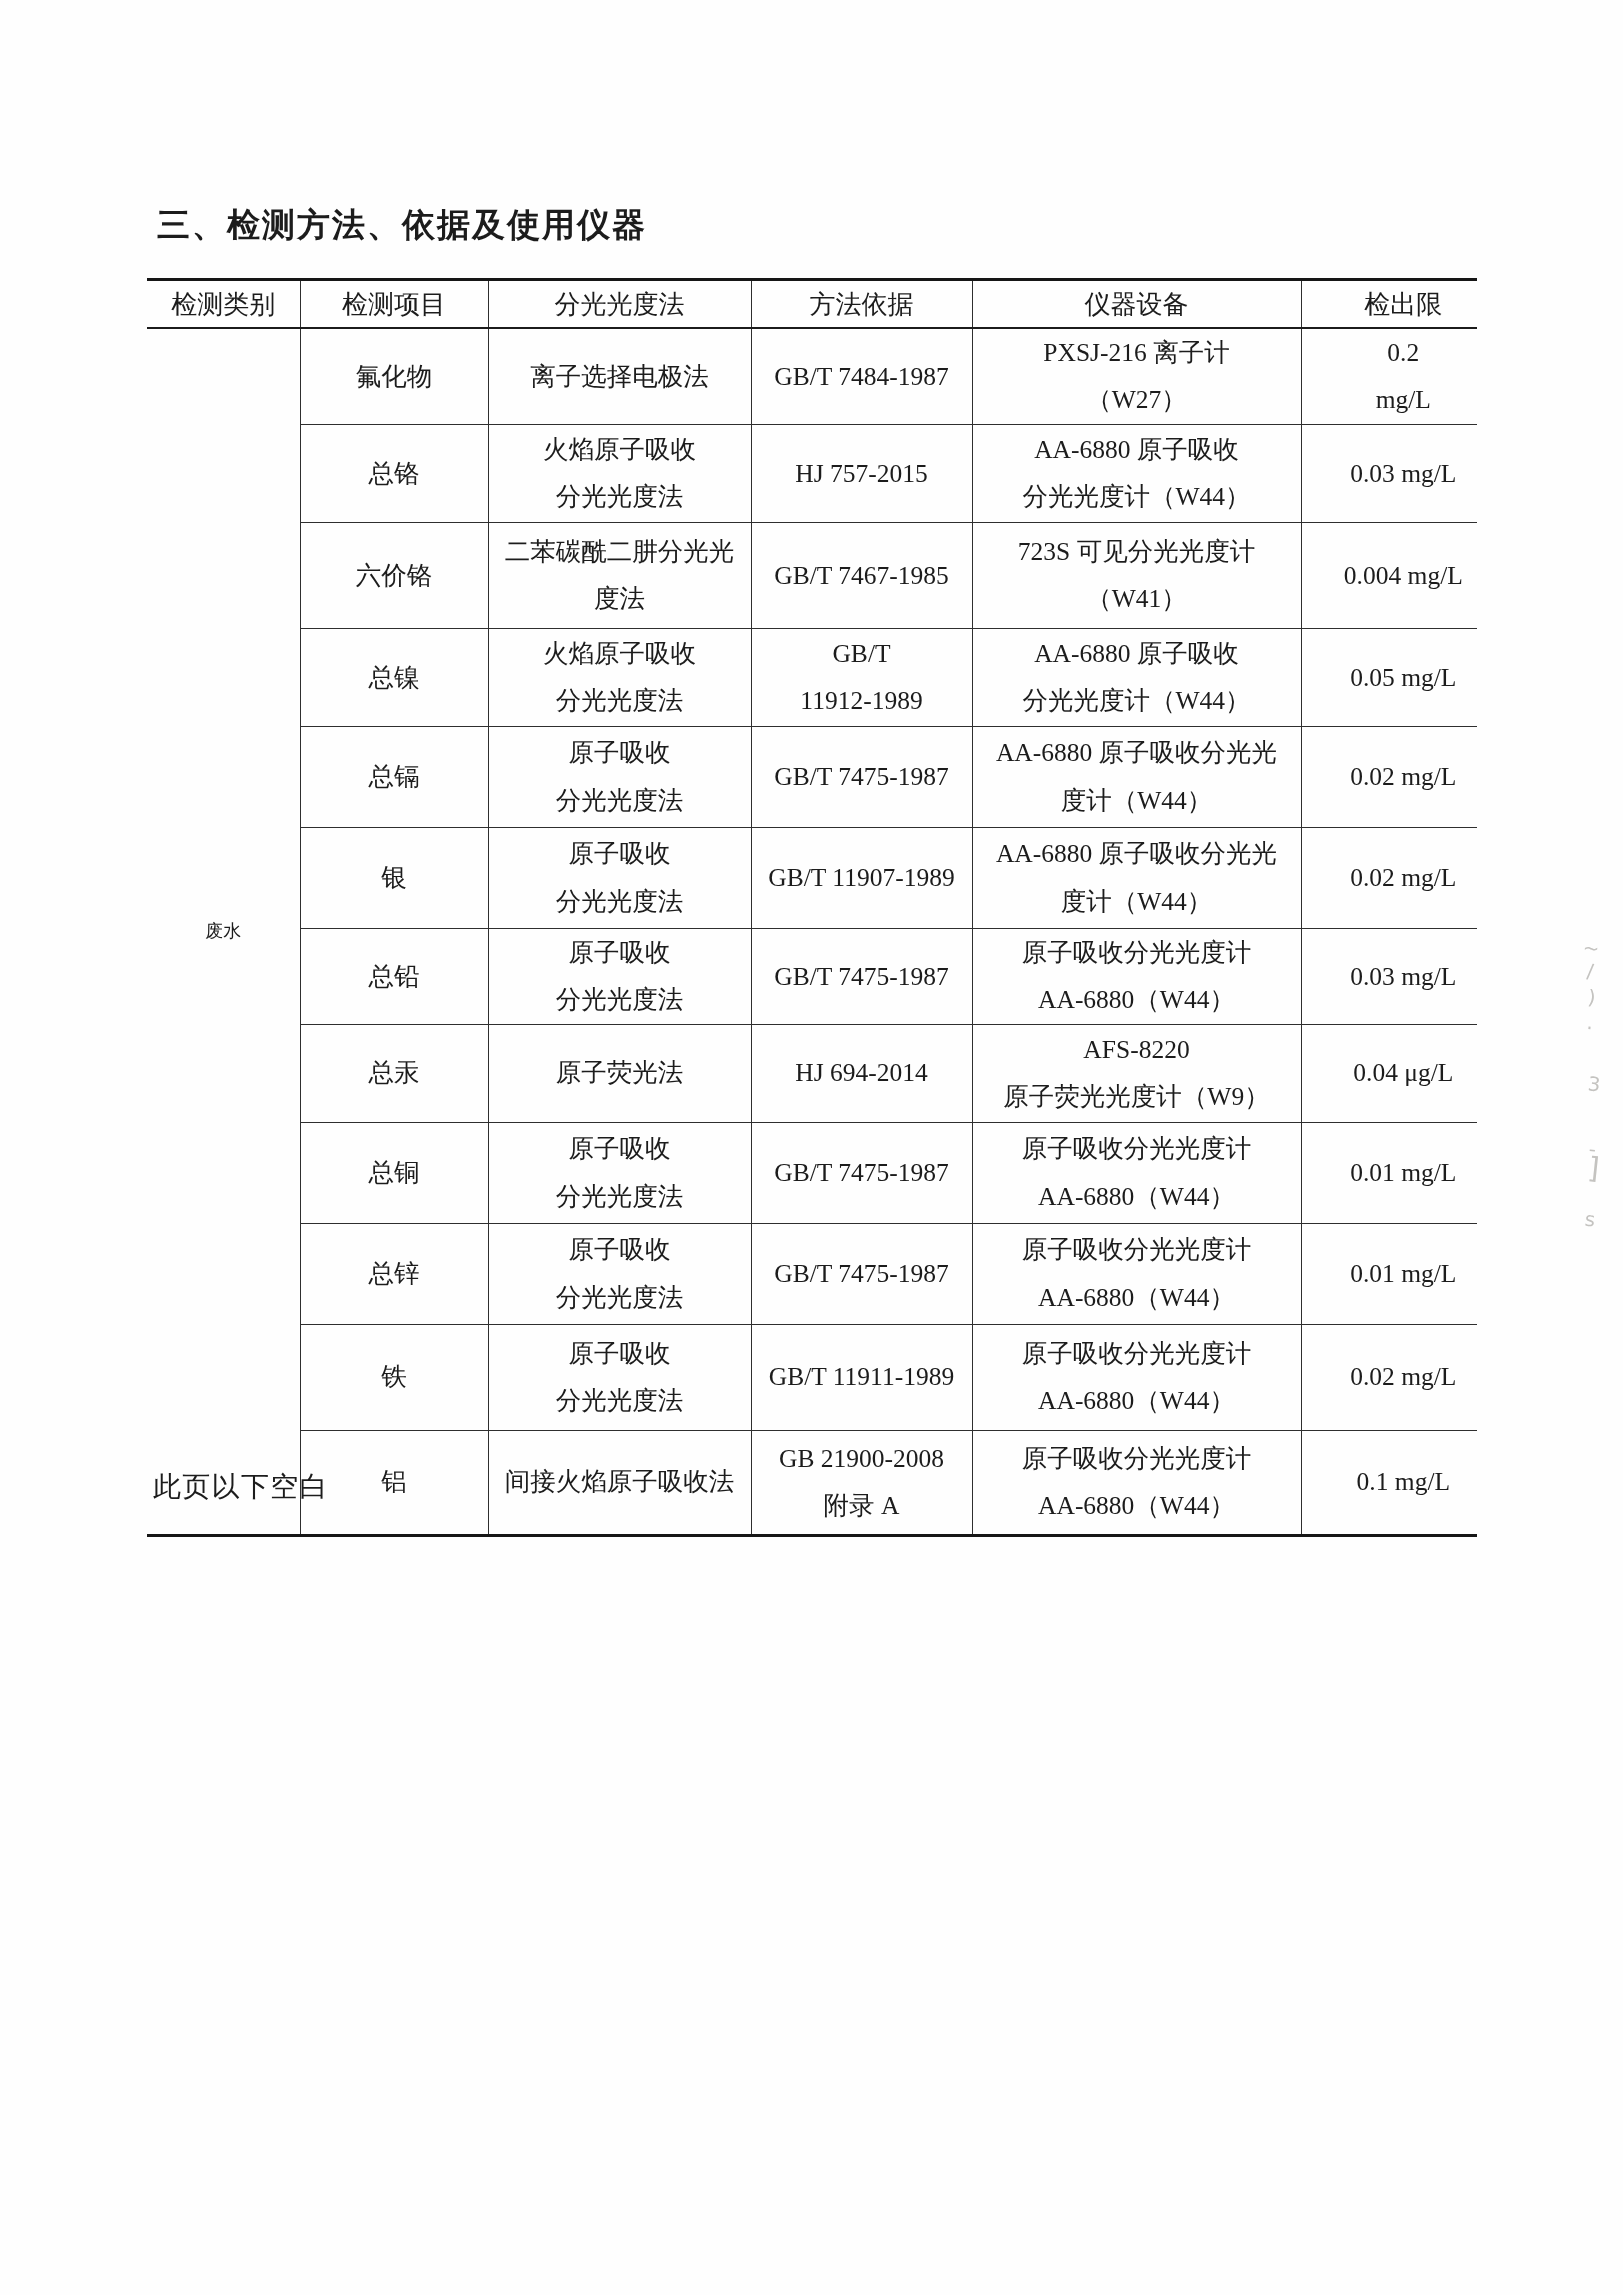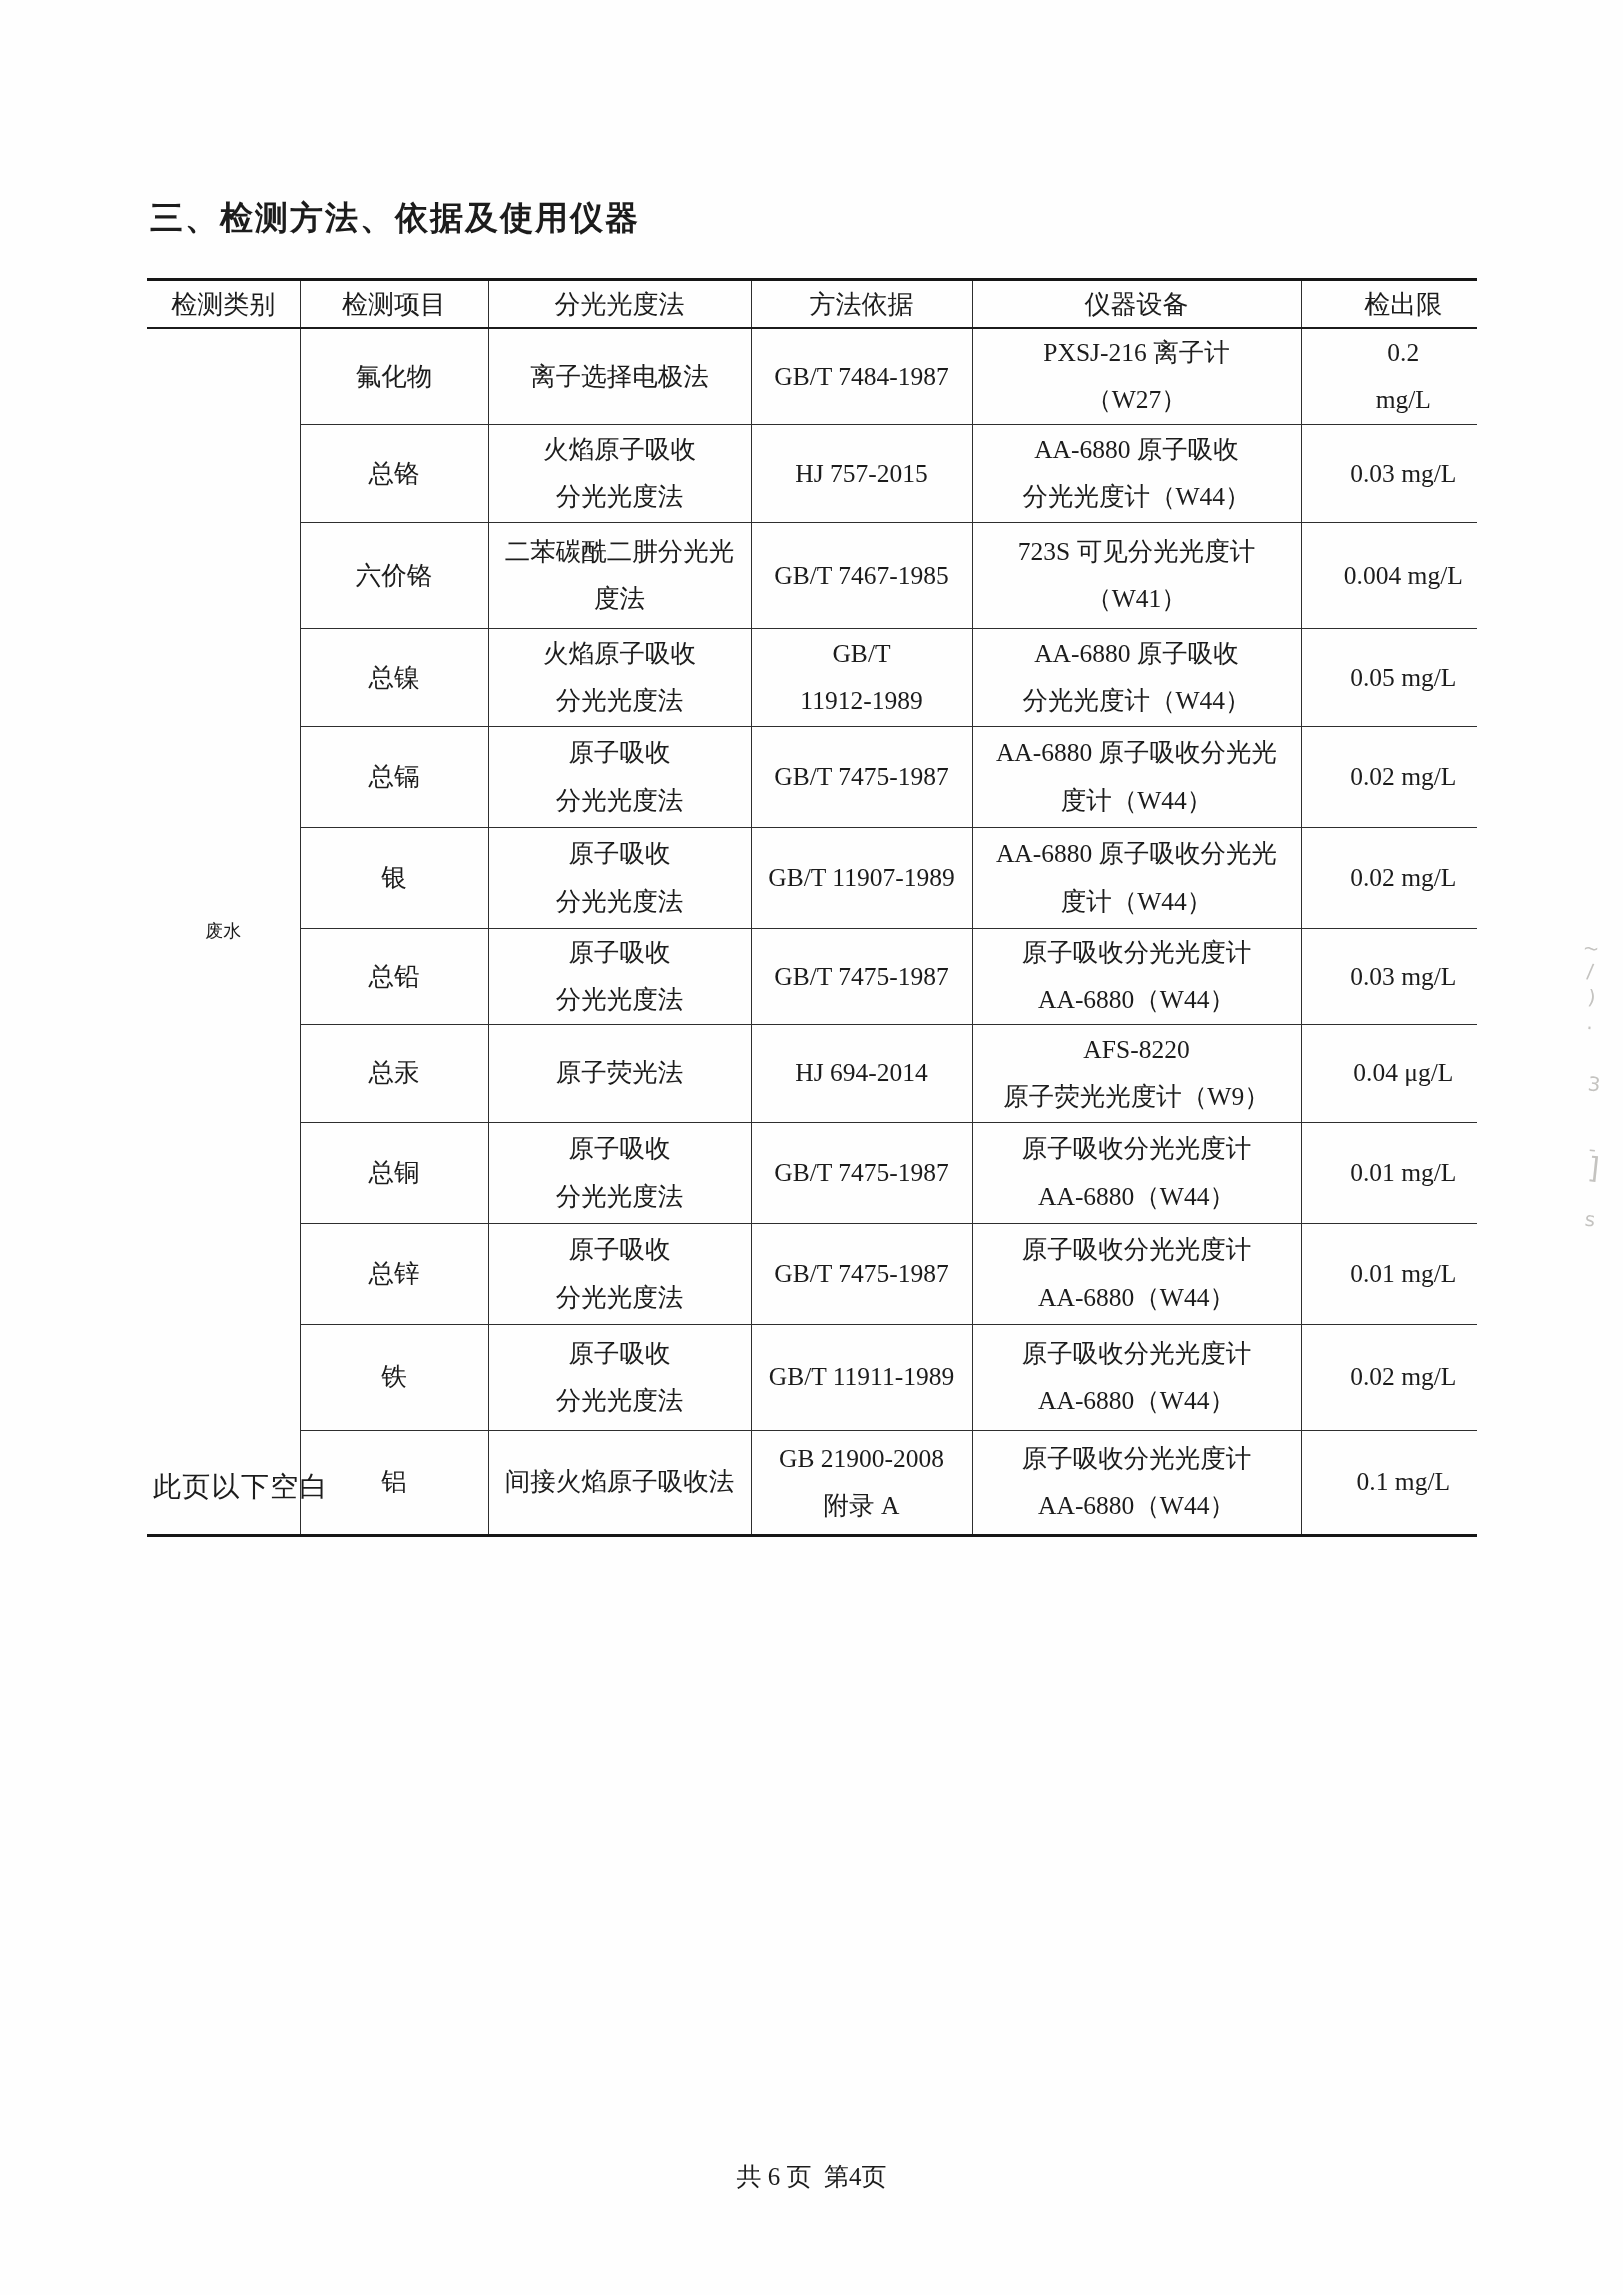--- a/index.html
+++ b/index.html
@@ -9,21 +9,21 @@
     color:#1c1c1c;
   }
   .page { position:relative; width:1623px; height:2295px; background:#fefefe; overflow:hidden; }
 
   .hdr {
     position:absolute; left:147px; top:126px; width:1329px;
     display:flex; justify-content:space-between; align-items:flex-end;
     font-size:27px; padding-bottom:6.5px; border-bottom:2.6px solid #1b1b1b;
   }
   .title {
-    position:absolute; left:149px; top:195px; margin:1px;
+    position:absolute; left:149px; top:195px; margin:8px;
     font-size:33px; font-weight:bold; letter-spacing:2px;text-align:right;
   }
 
   .tbl {
     position:absolute; left:147px; top:278px; width:1329px;
     border-collapse:collapse; table-layout:fixed;
     border-top:3.9px solid #161616; border-bottom:3.9px solid #161616;
   }
   .tbl th, .tbl td {
     border:1.3px solid #2e2e2e; text-align:center; vertical-align:middle;
@@ -193,16 +193,15 @@
 
   <span class="mark" style="left:1583px; top:937px;">~</span>
   <span class="mark" style="left:1587px; top:960px;">/</span>
   <span class="mark" style="left:1588px; top:986px;">)</span>
   <span class="mark" style="left:1587px; top:1011px;">.</span>
   <span class="mark" style="left:1588px; top:1073px;">3</span>
   <span class="mark" style="left:1589px; top:1138px;">-</span>
   <span class="mark tall" style="left:1588px; top:1151px;">]</span>
   <span class="mark" style="left:1585px; top:1208px;">s</span>
 
-  <div class="footer">共 6 页  第4页</div>
 
 </div>
 
 
 </body></html>

